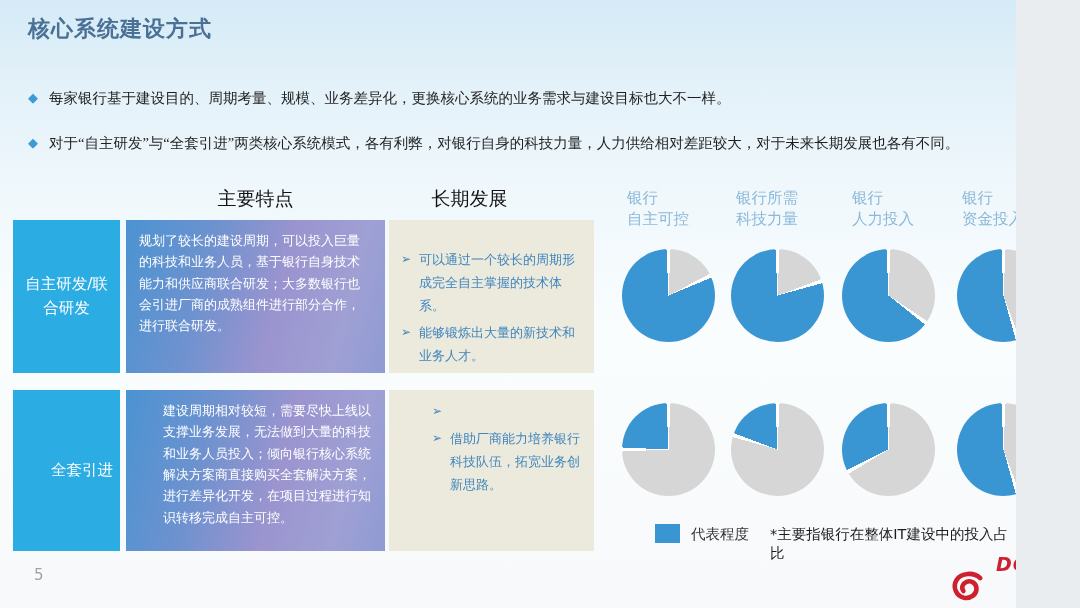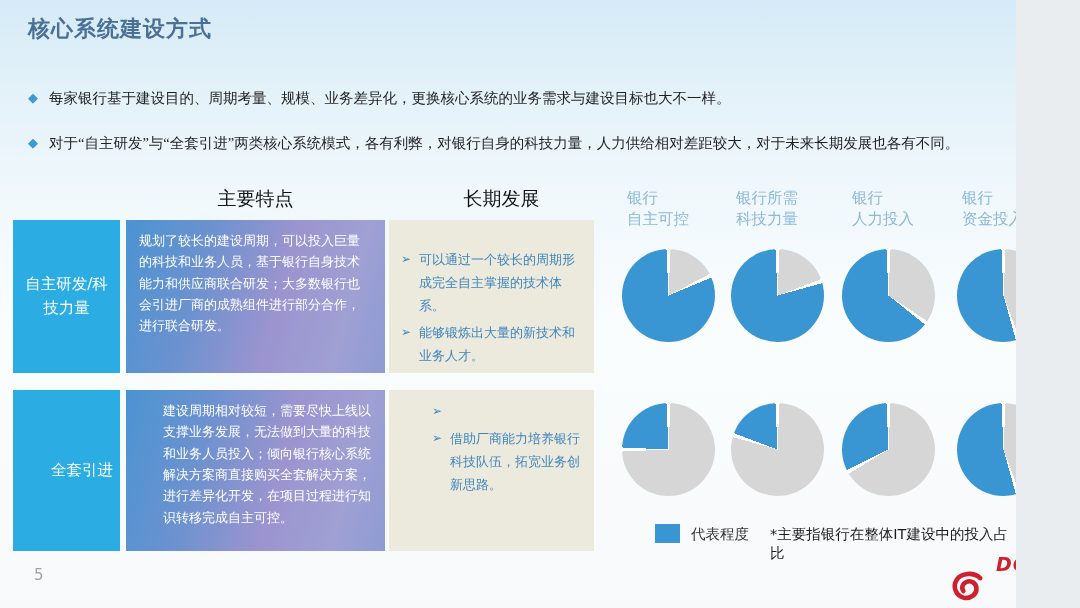--- a/index.html
+++ b/index.html
@@ -8,21 +8,21 @@
     font-family:"DejaVu Sans","Liberation Sans",sans-serif;
     background:linear-gradient(180deg,#d5ebf7 0%,#e3f1f9 14%,#f0f8fc 32%,#fafdfe 55%,#f7f9fa 100%);
   }
   .title{position:absolute;left:28px;top:14px;font-size:22px;font-weight:bold;color:#4a7095;letter-spacing:1px;}
   .bullets{position:absolute;left:28px;top:88px;right:16px;}
   .bullet{display:flex;align-items:flex-start;margin-bottom:25px;}
   .diamond{color:#3d9ad6;font-size:13px;line-height:20px;margin-right:11px;flex:0 0 auto;}
   .bullet-text{font-size:14.5px;line-height:20px;color:#1f1f1f;font-family:Liberation Serif, serif;}
   .col-header{position:absolute;top:186px;font-size:19px;color:#141414;text-align:center;}
   .col-header.features{left:126px;width:259px;}
-  .col-header.development{left:399px;width:205px;font-family:Liberation Mono, monospace;}
+  .col-header.development{left:367px;width:205px;font-family:Liberation Mono, monospace;}
   .pie-header{position:absolute;top:188px;width:108px;font-size:15.5px;line-height:1.35;color:#8cb8da;white-space:pre-line;}
   .label-box{
     position:absolute;left:13px;width:107px;background:#2bace2;color:#fff;
     display:flex;align-items:center;justify-content:center;text-align:center;
     font-size:15.5px;line-height:1.5;padding:0 6px;box-sizing:border-box;
   }
   .feature-box{
     position:absolute;left:126px;width:259px;box-sizing:border-box;
     padding:10px 13px 6px 13px;color:#ffffff;font-size:13px;line-height:1.64;
     background:linear-gradient(105deg,#4b93d2 0%,#6d92cf 30%,#9b94cf 58%,#9fa0d4 82%,#8e9bd3 100%);
@@ -75,21 +75,21 @@
   <div class="pie-header" style="left:627px;">银行
 自主可控</div>
   <div class="pie-header" style="left:736px;">银行所需
 科技力量</div>
   <div class="pie-header" style="left:852px;">银行
 人力投入</div>
   <div class="pie-header" style="left:962px;">银行
 资金投入*</div>
 
   <div class="row1">
-    <div class="label-box">自主研发/科技力量</div>
+    <div class="label-box">自主研发/联合研发</div>
     <div class="feature-box">规划了较长的建设周期，可以投入巨量的科技和业务人员，基于银行自身技术能力和供应商联合研发；大多数银行也会引进厂商的成熟组件进行部分合作，进行联合研发。</div>
     <div class="dev-box">
       <div class="dev-item">
         <span class="dev-arrow">➢</span>
         <span class="dev-text">可以通过一个较长的周期形成完全自主掌握的技术体系。</span>
       </div>
       <div class="dev-item">
         <span class="dev-arrow">➢</span>
         <span class="dev-text">能够锻炼出大量的新技术和业务人才。</span>
       </div>

